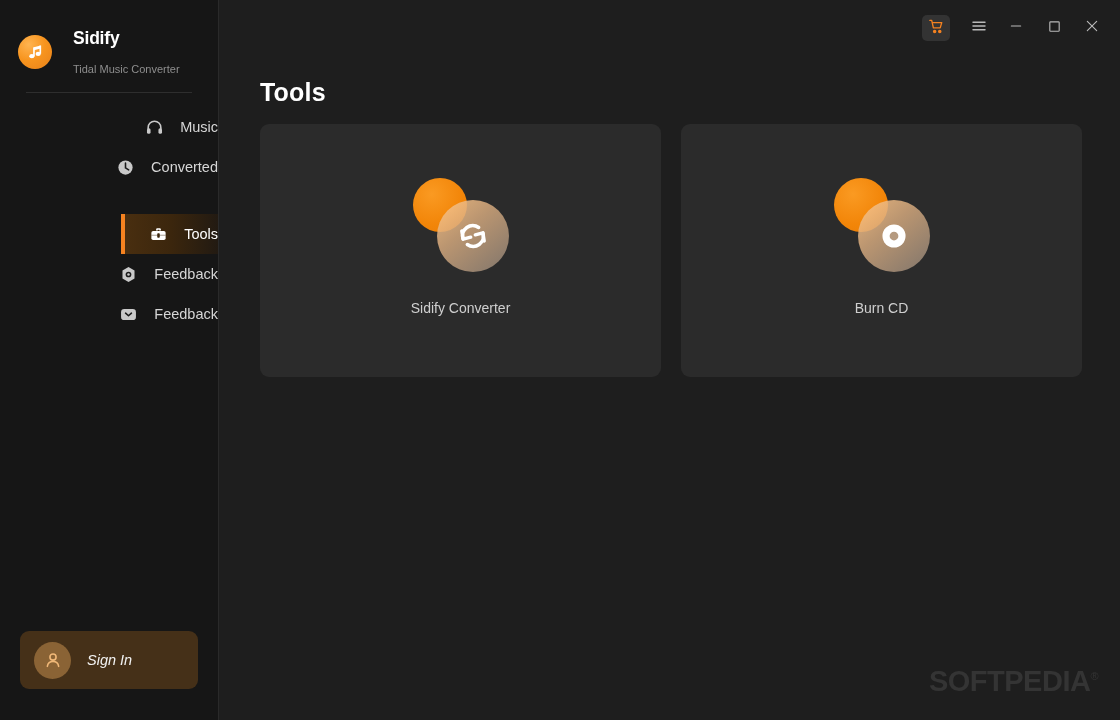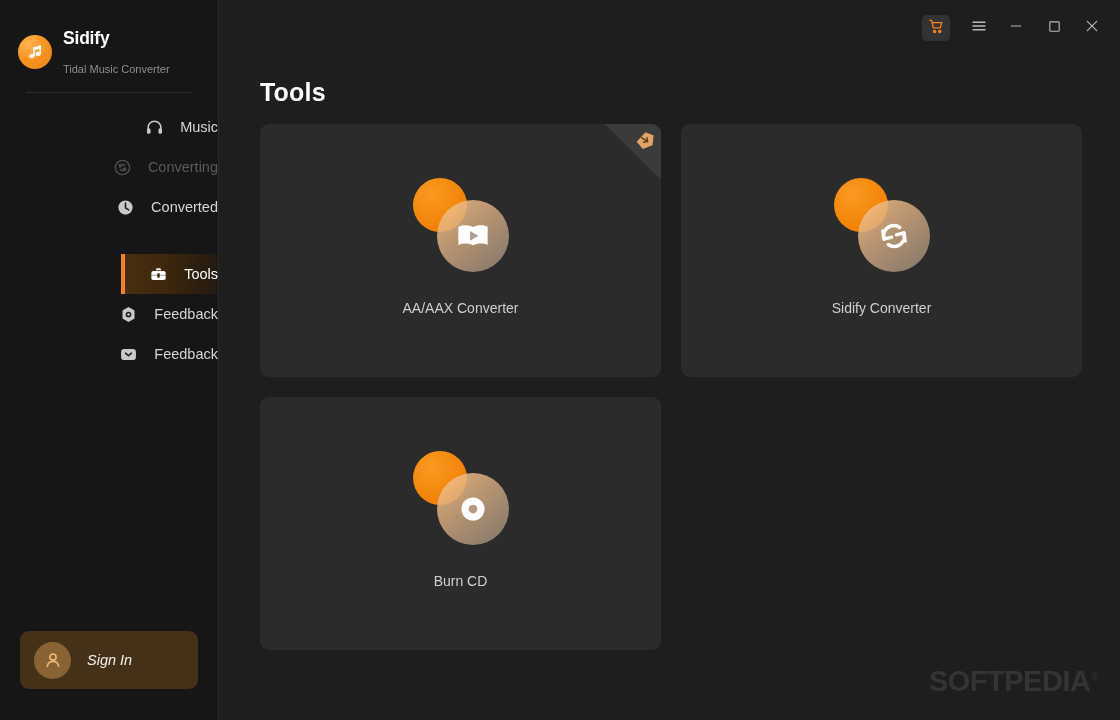--- a/index.html
+++ b/index.html
@@ -28,21 +28,21 @@
     background: #161616;
     border-right: 1px solid #2a2a2a;
     flex: 0 0 219px;
     display: flex;
     flex-direction: column;
   }
 
   .brand {
     display: flex;
     align-items: center;
-    gap: 11px;
+    gap: 21px;
     padding: 12px 0 0 18px;
     height: 92px;
   }
   .brand-logo {
     width: 34px; height: 34px;
     border-radius: 50%;
     background: radial-gradient(circle at 32% 28%, #ffb451 0%, #f7941e 48%, #e8811a 100%);
     display: flex; align-items: center; justify-content: center;
     flex: 0 0 34px;
     position: relative;
@@ -293,32 +293,20 @@
         <span class="nav-ico">
           <svg width="19" height="19" viewBox="0 0 24 24" fill="none" stroke="#c9c9c9" stroke-width="2">
             <path d="M4 14 v-2 a8 8 0 0 1 16 0 v2" stroke-linecap="round"></path>
             <rect x="2.5" y="13" width="4.5" height="7" rx="2" fill="#c9c9c9" stroke="none"></rect>
             <rect x="17" y="13" width="4.5" height="7" rx="2" fill="#c9c9c9" stroke="none"></rect>
           </svg>
         </span>
         <span>Music</span>
       </div>
 
-      <div class="nav-item disabled">
-        <span class="nav-ico">
-          <svg width="19" height="19" viewBox="0 0 24 24" fill="none" stroke="#4f4f4f" stroke-width="1.8">
-            <circle cx="12" cy="12" r="9"></circle>
-            <path d="M8.5 11 a3.5 3.5 0 0 1 6.2 -1.6" stroke-linecap="round"></path>
-            <path d="M15.5 13 a3.5 3.5 0 0 1 -6.2 1.6" stroke-linecap="round"></path>
-            <path d="M8.2 8.3 l0.4 2.8 l2.6 -0.5" stroke-linecap="round" stroke-linejoin="round"></path>
-            <path d="M15.8 15.7 l-0.4 -2.8 l-2.6 0.5" stroke-linecap="round" stroke-linejoin="round"></path>
-          </svg>
-        </span>
-        <span>Converting</span>
-      </div>
 
       <div class="nav-item">
         <span class="nav-ico">
           <svg width="19" height="19" viewBox="0 0 24 24">
             <circle cx="12" cy="12" r="9" fill="#c9c9c9"></circle>
             <path d="M12 6.5 v6 l4 2.5" stroke="#1b1b1b" stroke-width="2" fill="none" stroke-linecap="round" stroke-linejoin="round"></path>
           </svg>
         </span>
         <span>Converted</span>
       </div>
@@ -422,41 +410,20 @@
           </svg>
         </span>
       </div>
 
     </div>
 
     <div class="page-title">Tools</div>
 
     <div class="cards">
 
-      <div class="card">
-        <div class="corner-ribbon">
-          <div class="fold"></div>
-          <div class="badge">
-            <svg width="22" height="22" viewBox="0 0 24 24">
-              <path d="M12.5 2.4 L21.4 6.1 L20.2 16.6 L9.6 20.8 L2.9 12.7 Z" fill="#e3a365"></path>
-              <path d="M8.4 8.4 L14.8 12.6 M14.8 12.6 L14.2 8.6 M14.8 12.6 L10.6 13.4" stroke="#5a4124" stroke-width="1.7" fill="none" stroke-linecap="round" stroke-linejoin="round"></path>
-            </svg>
-          </div>
-        </div>
-        <div class="card-icon">
-          <div class="blob-back"></div>
-          <div class="blob-front">
-            <svg width="40" height="40" viewBox="0 0 24 24">
-              <path d="M3.2 6.4 C6 5.2 9.2 5.2 12 6.6 C14.8 5.2 18 5.2 20.8 6.4 V17.4 C18 16.2 14.8 16.2 12 17.6 C9.2 16.2 6 16.2 3.2 17.4 Z" fill="#ffffff"></path>
-              <path d="M10.2 9.0 L15.2 11.9 L10.2 14.8 Z" fill="#a8a094"></path>
-            </svg>
-          </div>
-        </div>
-        <div class="card-label">AA/AAX Converter</div>
-      </div>
 
       <div class="card">
         <div class="card-icon">
           <div class="blob-back"></div>
           <div class="blob-front">
             <svg width="40" height="40" viewBox="0 0 24 24" fill="none" stroke="#ffffff" stroke-width="2.1" stroke-linecap="round" stroke-linejoin="round">
               <path d="M6.0 13.6 A6.1 6.1 0 0 1 15.4 6.9"></path>
               <path d="M18.0 10.4 A6.1 6.1 0 0 1 8.6 17.1"></path>
               <path d="M5.3 9.0 L6.1 13.9 L10.6 12.7"></path>
               <path d="M18.7 15.0 L17.9 10.1 L13.4 11.3"></path>

